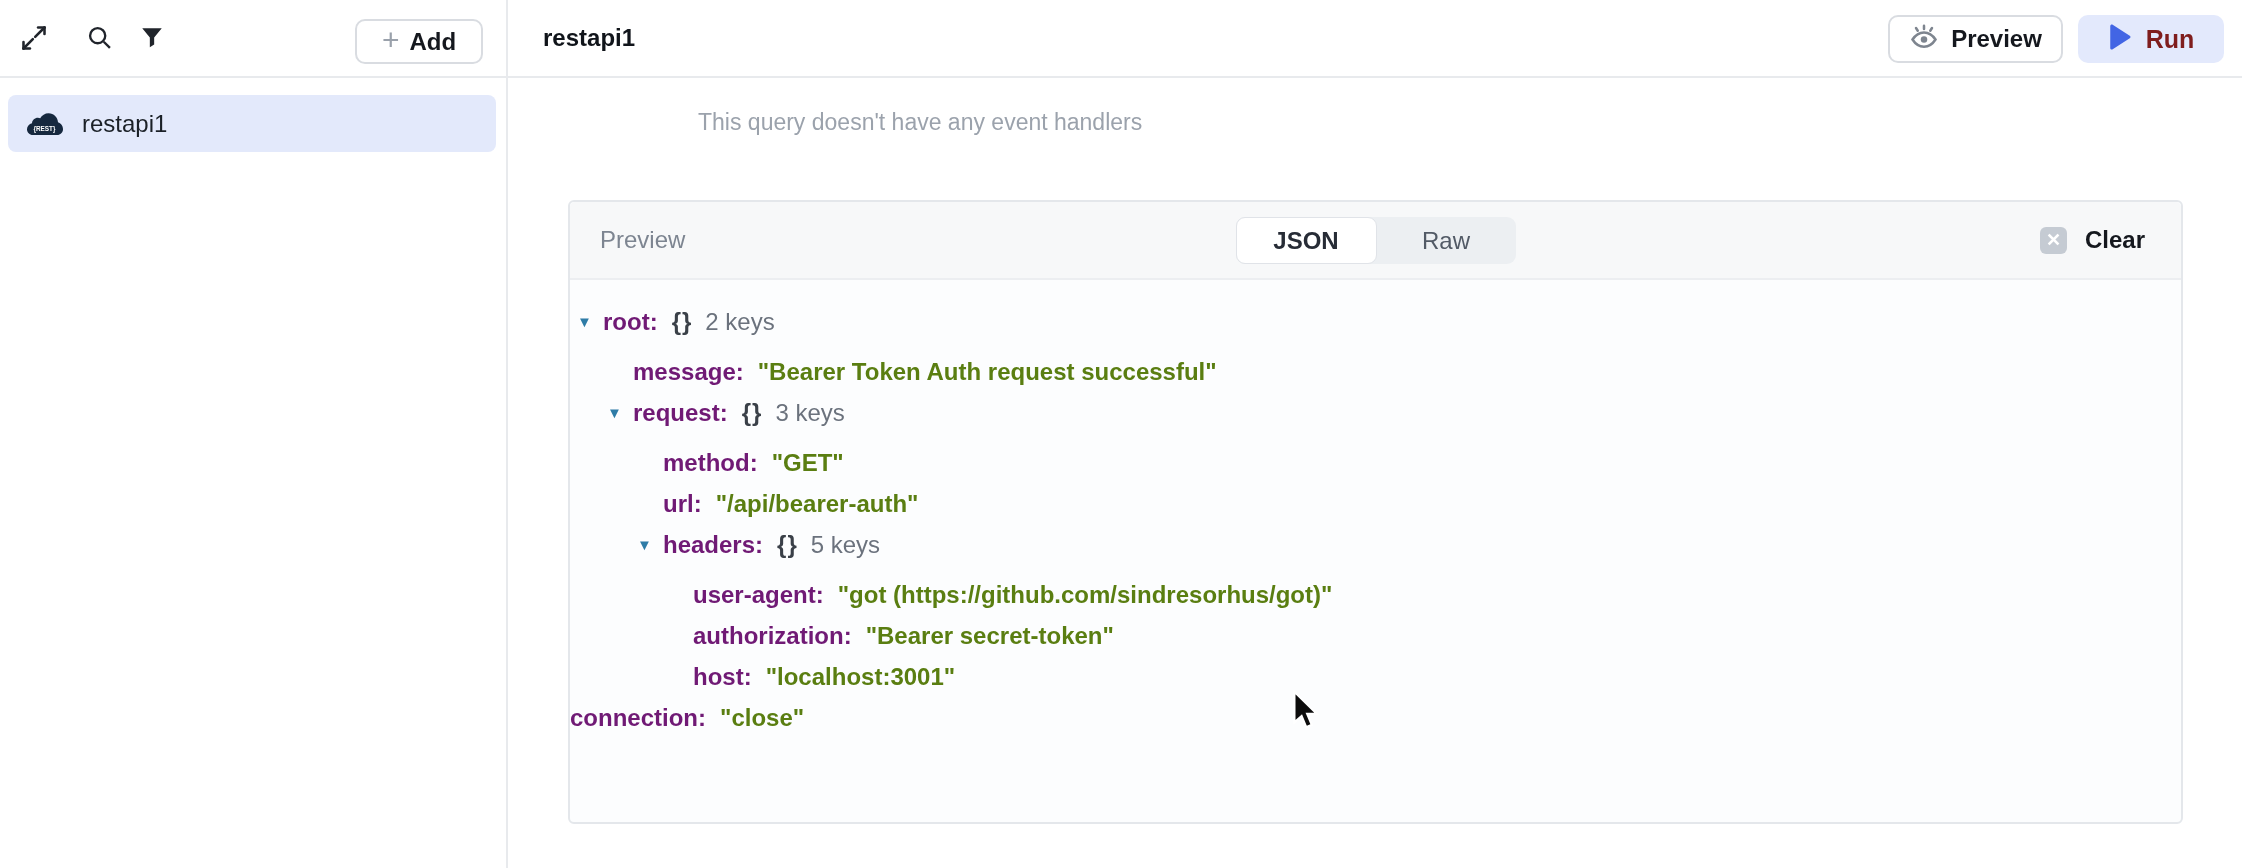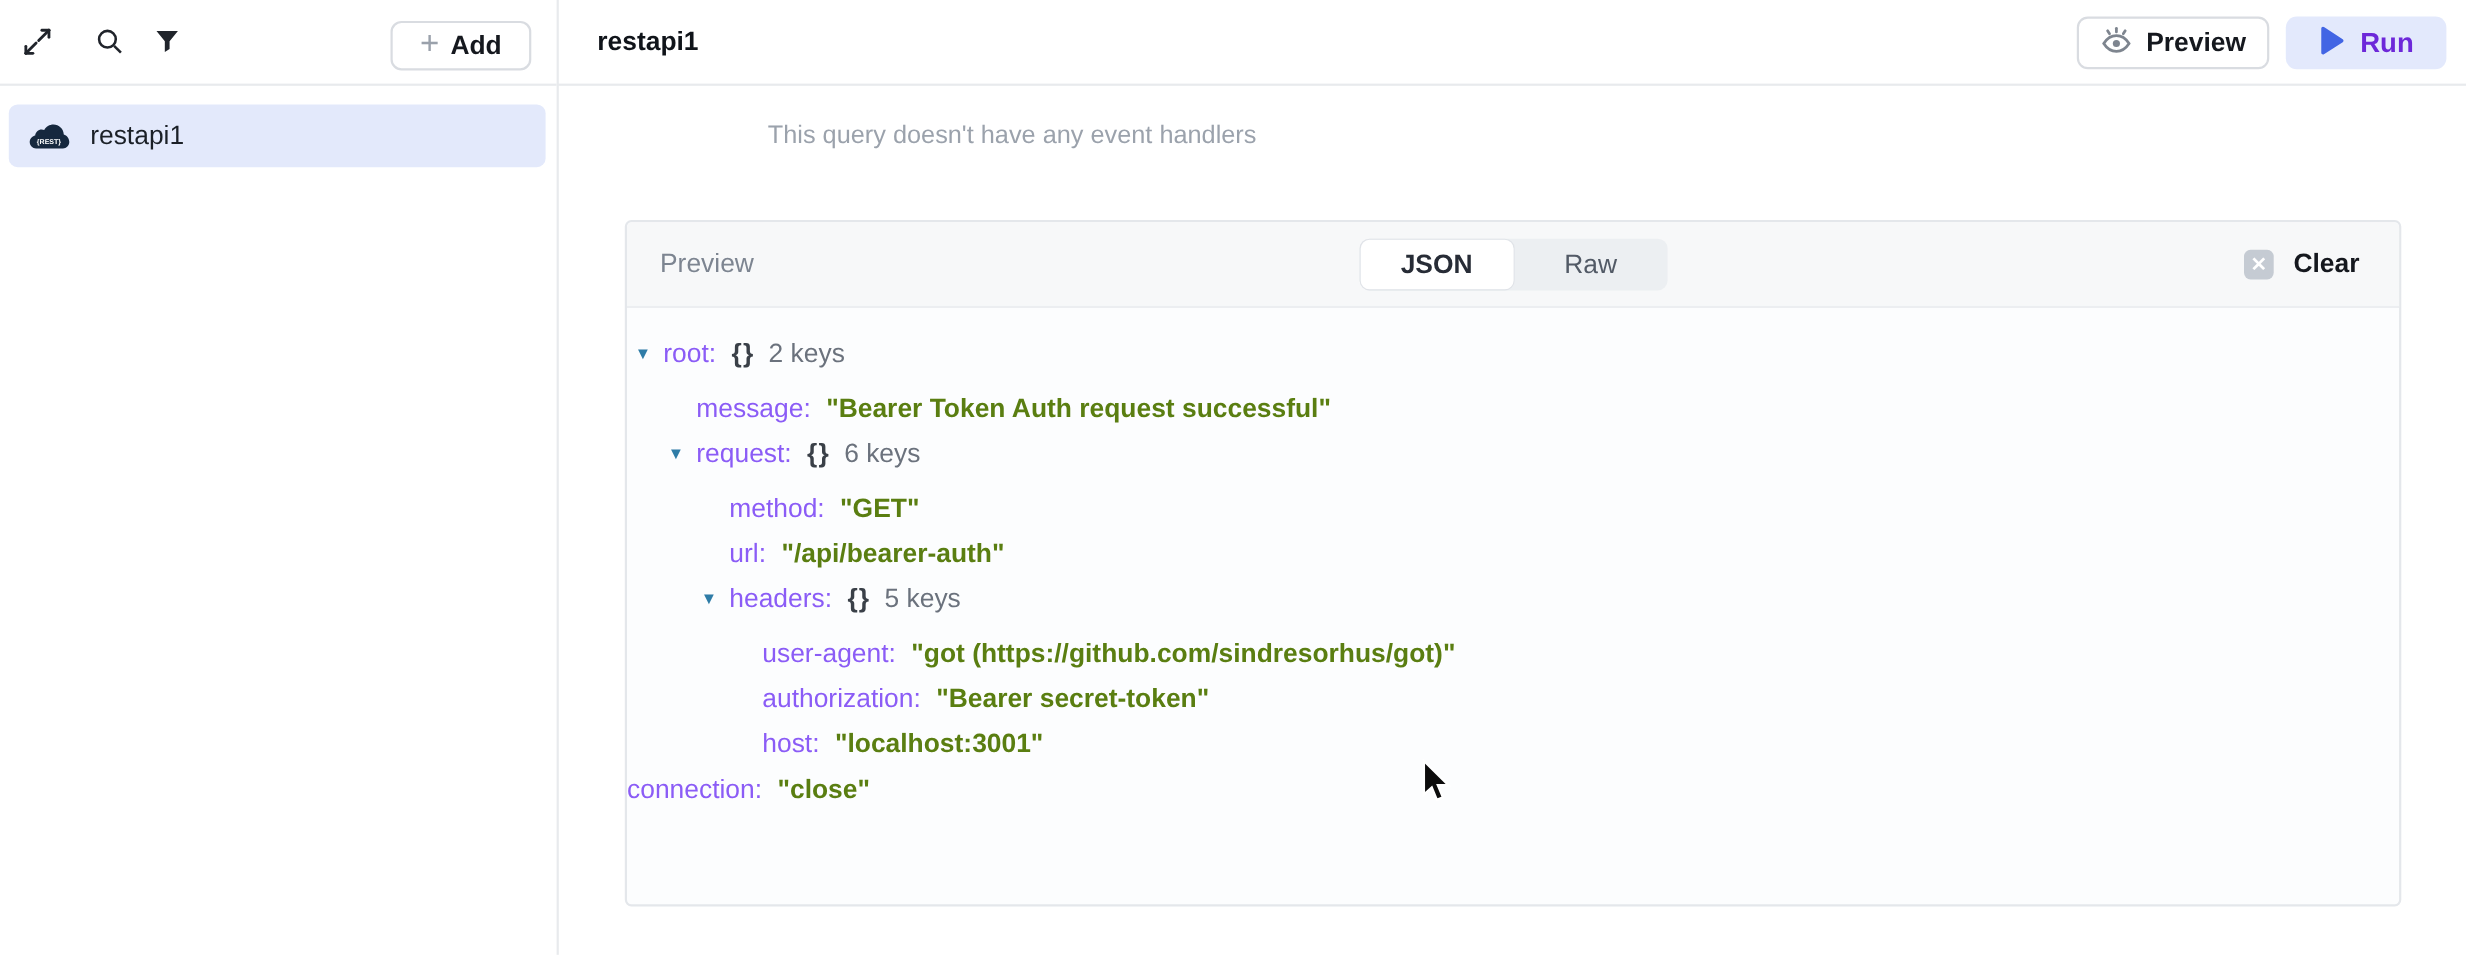--- a/index.html
+++ b/index.html
@@ -43,21 +43,21 @@
     position:absolute; left:1888px; top:15px; width:175px; height:48px;
     border:2px solid #d9dce1; border-radius:10px; background:#fff;
     display:flex; align-items:center; justify-content:center; gap:12px; cursor:pointer;
   }
   #preview-button .lbl { font-size:24px; font-weight:600; color:#15181e; }
   #run-button {
     position:absolute; left:2078px; top:15px; width:146px; height:48px;
     border:none; border-radius:10px; background:#e3e9fc;
     display:flex; align-items:center; justify-content:center; gap:14px; cursor:pointer;
   }
-  #run-button .lbl { font-size:25px; font-weight:700; color:#6d28d9; }
+  #run-button .lbl { font-size:25px; font-weight:700; color:#7f1d1d; }
 
   #empty-handlers { position:absolute; left:698px; top:109px; font-size:23px; color:#9ba2ac; }
 
   
   #preview-panel {
     position:absolute; left:568px; top:200px; width:1615px; height:624px;
     border:2px solid #e4e7eb; border-radius:6px; background:#fcfdfe;
   }
   #panel-header {
     position:relative; height:78px; background:#f7f8f9;
@@ -75,21 +75,21 @@
   #clear-button { position:absolute; right:36px; top:0; height:76px; display:flex; align-items:center; gap:18px; cursor:pointer; }
   #clear-x { width:27px; height:27px; background:#c5cbd3; border-radius:6px; display:flex; align-items:center; justify-content:center;
              color:#ffffff; font-size:18px; font-weight:700; line-height:1; }
   #clear-button .lbl { font-size:24px; font-weight:700; color:#15181e; }
 
   
   #json-tree { padding-top:21px; font-size:24px; }
   .tree-row { height:41px; display:flex; align-items:center; white-space:nowrap; }
   .tree-children { margin-top:9px; }
   .tri { width:26px; font-size:15px; color:#2e7ca7; flex:0 0 26px; }
-  .tkey { color:#8b5cf6; font-weight:400; margin-right:14px; }
+  .tkey { color:#701a75; font-weight:700; margin-right:14px; }
   .tbraces { color:#3a4048; font-weight:600; margin-right:13px; letter-spacing:1px; }
   .tmeta { color:#6b727d; font-weight:400; }
   .tval { color:#5a7e11; font-weight:600; }
 
   
   #mouse-cursor { position:absolute; left:1292px; top:690px; pointer-events:none; }
 </style>
 </head>
 <body>
 
@@ -181,21 +181,21 @@
       </div>
       <div class="tree-children">
         <div class="tree-row" style="padding-left: 63px;">
           <span class="tkey">message:</span>
           <span class="tval">"Bearer Token Auth request successful"</span>
         </div>
         <div class="tree-row" style="padding-left: 37px;">
           <span class="tri">▼</span>
           <span class="tkey">request:</span>
           <span class="tbraces">{}</span>
-          <span class="tmeta">6 keys</span>
+          <span class="tmeta">3 keys</span>
         </div>
         <div class="tree-children">
           <div class="tree-row" style="padding-left: 93px;">
             <span class="tkey">method:</span>
             <span class="tval">"GET"</span>
           </div>
           <div class="tree-row" style="padding-left: 93px;">
             <span class="tkey">url:</span>
             <span class="tval">"/api/bearer-auth"</span>
           </div>

